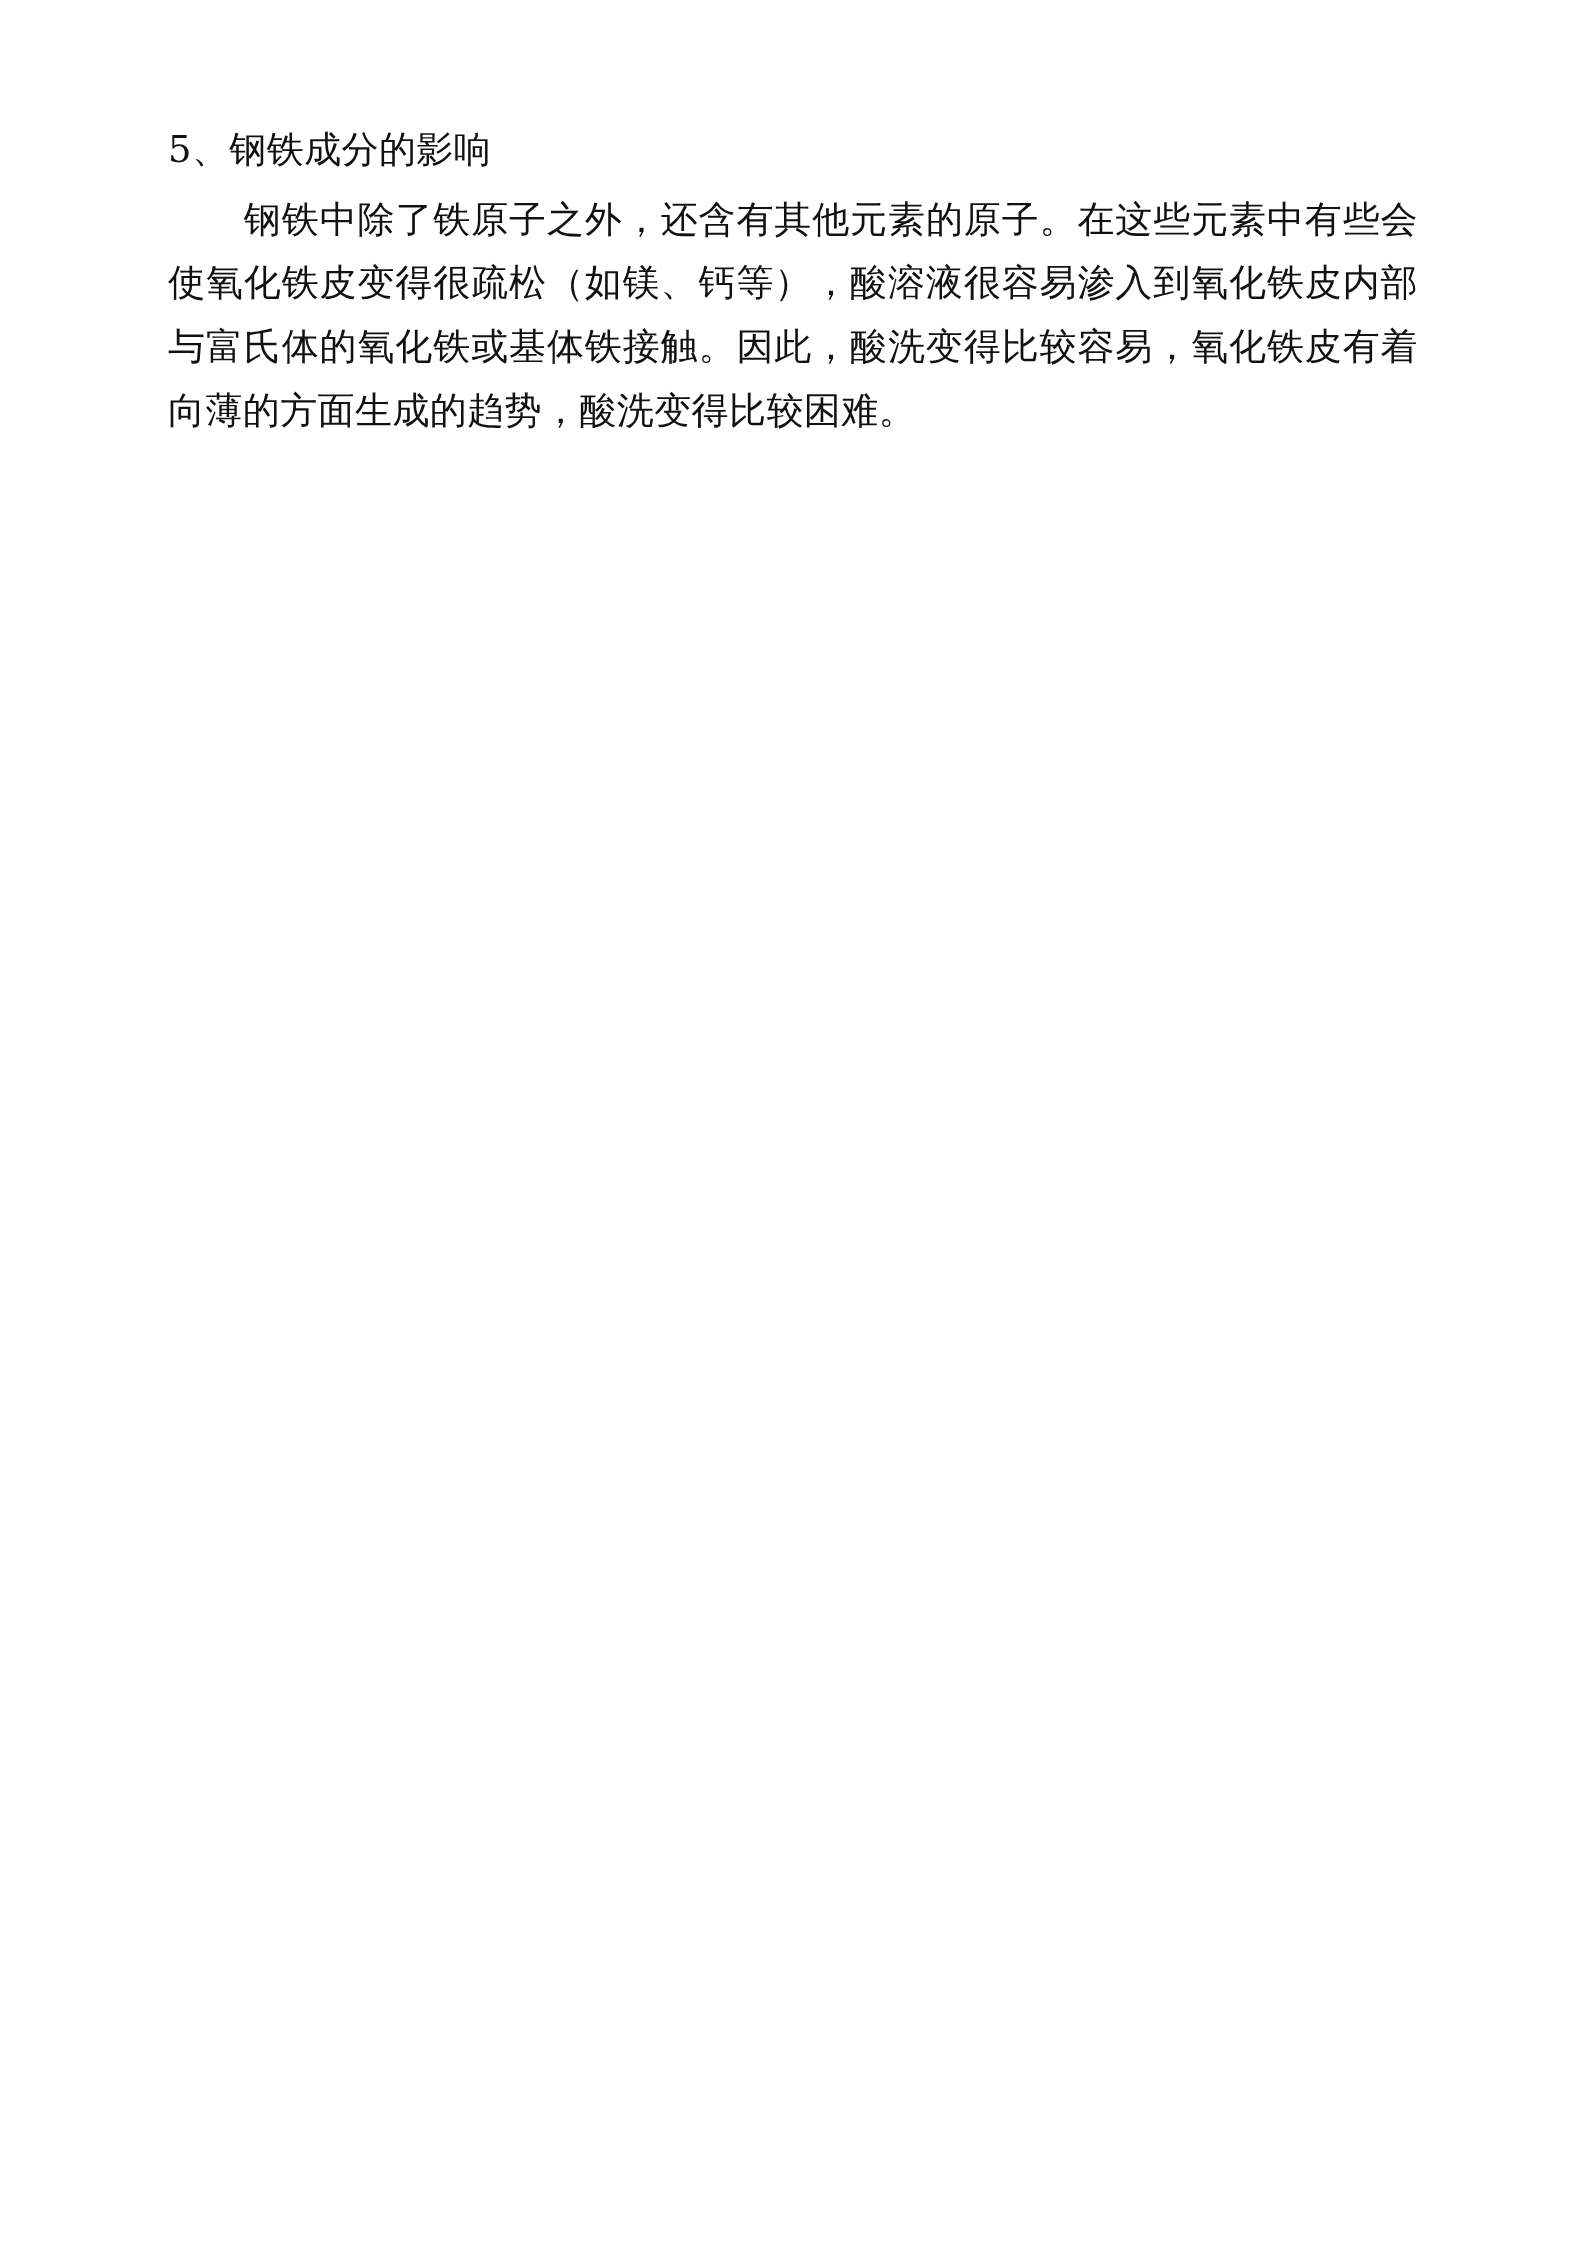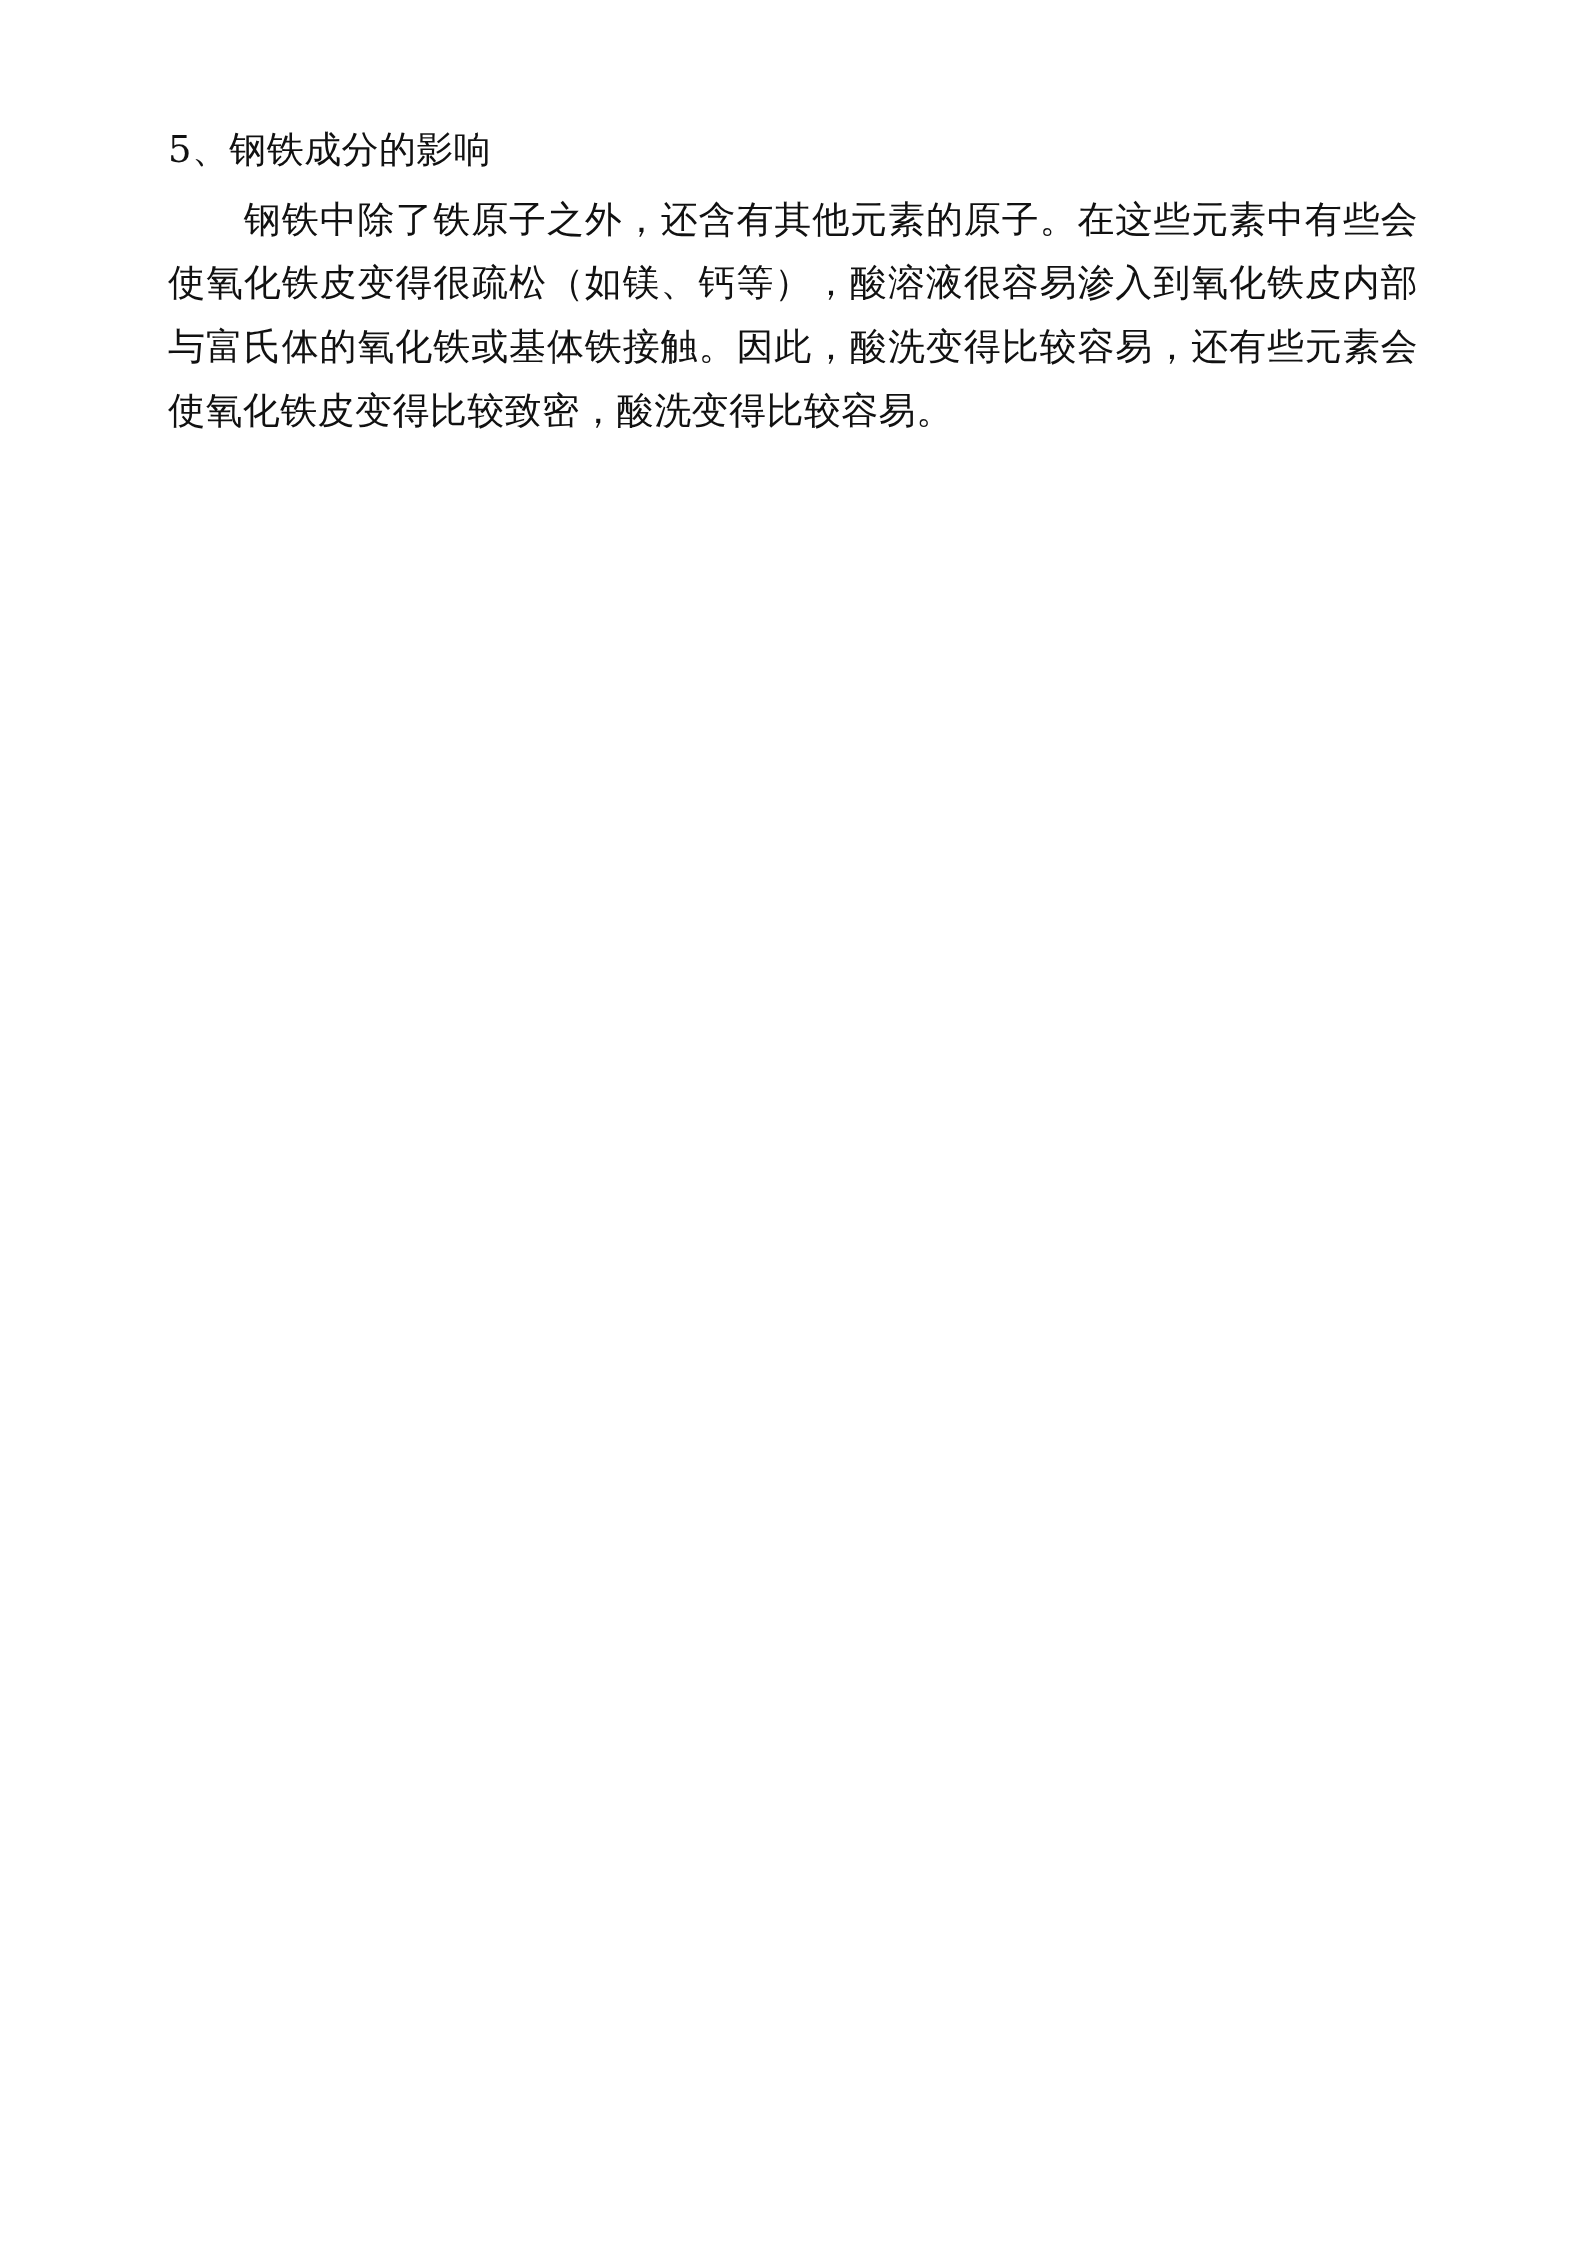--- a/index.html
+++ b/index.html
@@ -40,15 +40,15 @@
     margin: 0;
     text-indent: 2.05em;
   }
 </style>
 </head>
 <body>
 
 <div class="page">
   <div class="content">
     <p class="doc-text heading">5、钢铁成分的影响</p>
-    <p class="doc-text para">钢铁中除了铁原子之外，还含有其他元素的原子。在这些元素中有些会使氧化铁皮变得很疏松（如镁、钙等），酸溶液很容易渗入到氧化铁皮内部与富氏体的氧化铁或基体铁接触。因此，酸洗变得比较容易，还有些元素会使氧化铁皮变得比较致密，酸洗变得比较容易。</p>
+    <p class="doc-text para">钢铁中除了铁原子之外，还含有其他元素的原子。在这些元素中有些会使氧化铁皮变得很疏松（如镁、钙等），酸溶液很容易渗入到氧化铁皮内部与富氏体的氧化铁或基体铁接触。因此，酸洗变得比较容易，氧化铁皮有着向薄的方面生成的趋势，酸洗变得比较困难。</p>
   </div>
 </div>
 
 </body></html>

